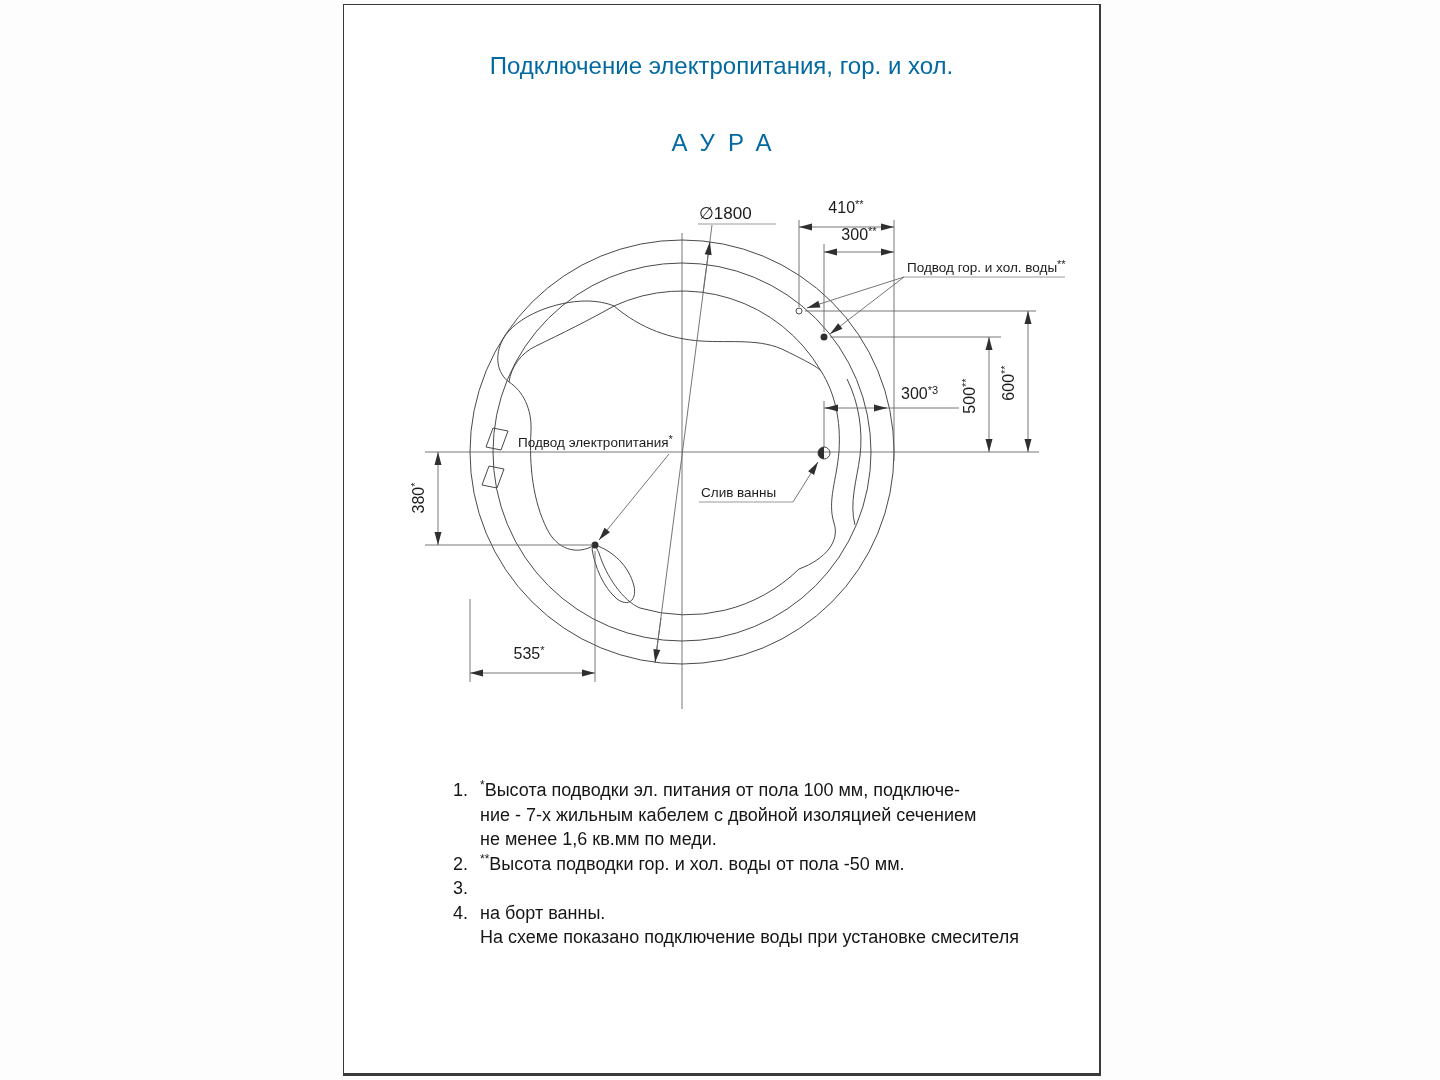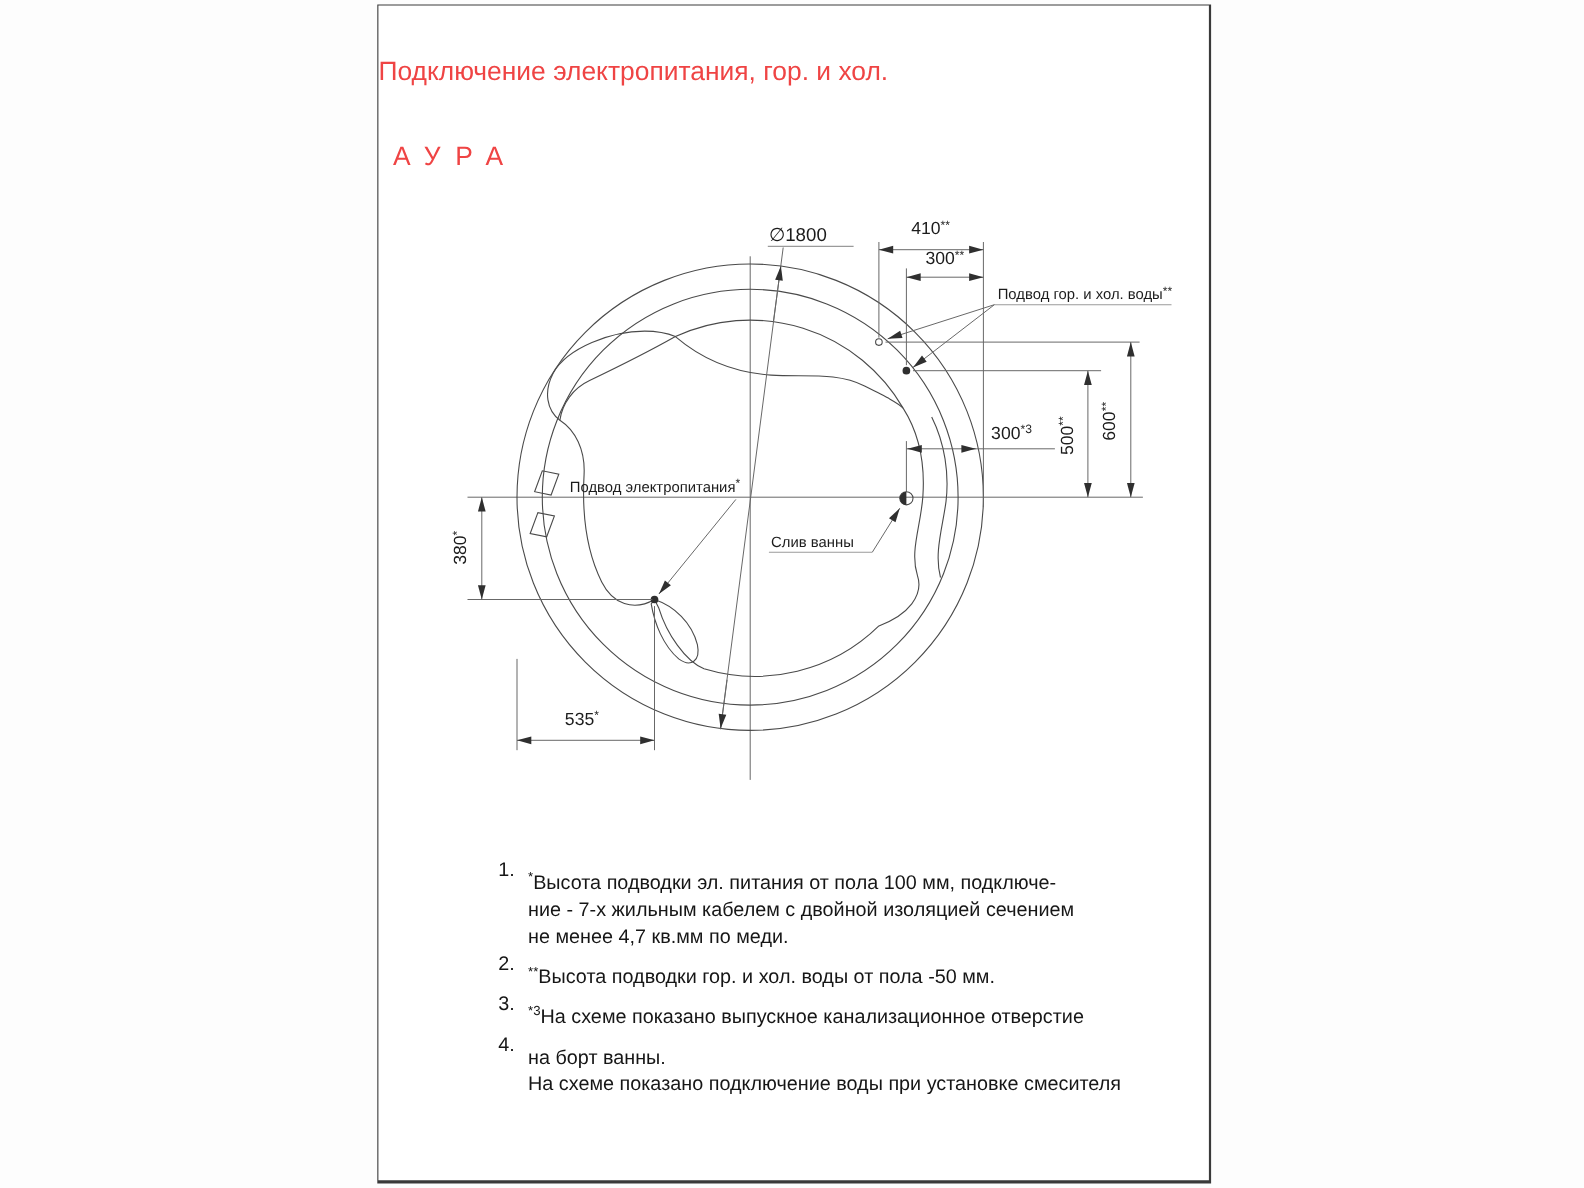--- a/index.html
+++ b/index.html
@@ -5,38 +5,38 @@
   html,body { margin:0; padding:0; background:#ffffff; }
   .canvas {
     position:relative; width:1440px; height:1080px; background:#fdfdfd;
     font-family:"Liberation Sans", sans-serif; color:#1c1c1c; overflow:hidden;
   }
   .page {
     position:absolute; left:343px; top:4px; width:758px; height:1072px;
     background:#ffffff; border:1px solid #3a3a3a;
     border-right-width:2px; border-bottom-width:3px; box-sizing:border-box;
   }
-  .title { position:absolute; left:0; top:44px; width:100%; text-align:left;
-    font-size:24px; line-height:33px; color:#ef4444; }
+  .title { position:absolute; left:0; top:44px; width:100%; text-align:center;
+    font-size:24px; line-height:33px; color:#0369a1; }
   .title .l3 { letter-spacing:0.55em; padding-left:0.55em;margin-top:44px; }
   svg.diagram { position:absolute; left:0; top:146px; }
   svg .geo { fill:none; stroke:#4a4a4a; stroke-width:1; }
   svg .thin { fill:none; stroke:#666666; stroke-width:0.9; }
   svg .gray { fill:none; stroke:#9a9a9a; stroke-width:1; }
   svg .dot { fill:#2f2f2f; stroke:none; }
   svg text { fill:#1c1c1c; }
   svg .dim { font-size:16px; font-family:"Liberation Sans",sans-serif; }
   svg .dia { font-size:17px; font-family:"Liberation Sans",sans-serif; }
   svg .lbl { font-size:13.5px; font-family:"Liberation Sans",sans-serif; }
   svg .sup { font-size:11px; }
   .notes { position:absolute; left:109px; top:773px; width:600px;
     font-size:18px; line-height:24.5px; color:#161616; }
   .note { display:flex; }
   .note .num { width:27px; flex:0 0 27px; }
-  .note .body { flex:1;margin-top:12px; }
+  .note .body { flex:1; }
   .note sup { font-size:12px; line-height:0; }
 </style>
 </head>
 <body>
 
 <div class="canvas">
   <div class="page">
 
     <div class="title">
       <div class="l1">Подключение электропитания, гор. и хол.</div>
@@ -167,33 +167,32 @@
         </text>
       </g>
     </svg>
 
     <div class="notes">
       <div class="note">
         <span class="num">1.</span>
         <div class="body">
           <div class="ln"><sup>*</sup><span>Высота подводки эл. питания от пола 100 мм, подключе-</span></div>
           <div class="ln">ние - 7-х жильным кабелем с двойной изоляцией сечением</div>
-          <div class="ln">не менее 4,7 кв.мм по меди.</div>
+          <div class="ln">не менее 1,6 кв.мм по меди.</div>
         </div>
       </div>
       <div class="note">
         <span class="num">2.</span>
         <div class="body">
           <div class="ln"><sup>**</sup><span>Высота подводки гор. и хол. воды от пола -50 мм.</span></div>
         </div>
       </div>
       <div class="note">
         <span class="num">3.</span>
         <div class="body">
-          <div class="ln"><sup>*3</sup><span>На схеме показано выпускное канализационное отверстие</span></div>
         </div>
       </div>
       <div class="note">
         <span class="num">4.</span>
         <div class="body">
           <div class="ln">на борт ванны.</div>
           <div class="ln"><sup></sup><span>На схеме показано подключение воды при установке смесителя</span></div>
         </div>
       </div>
     </div>

